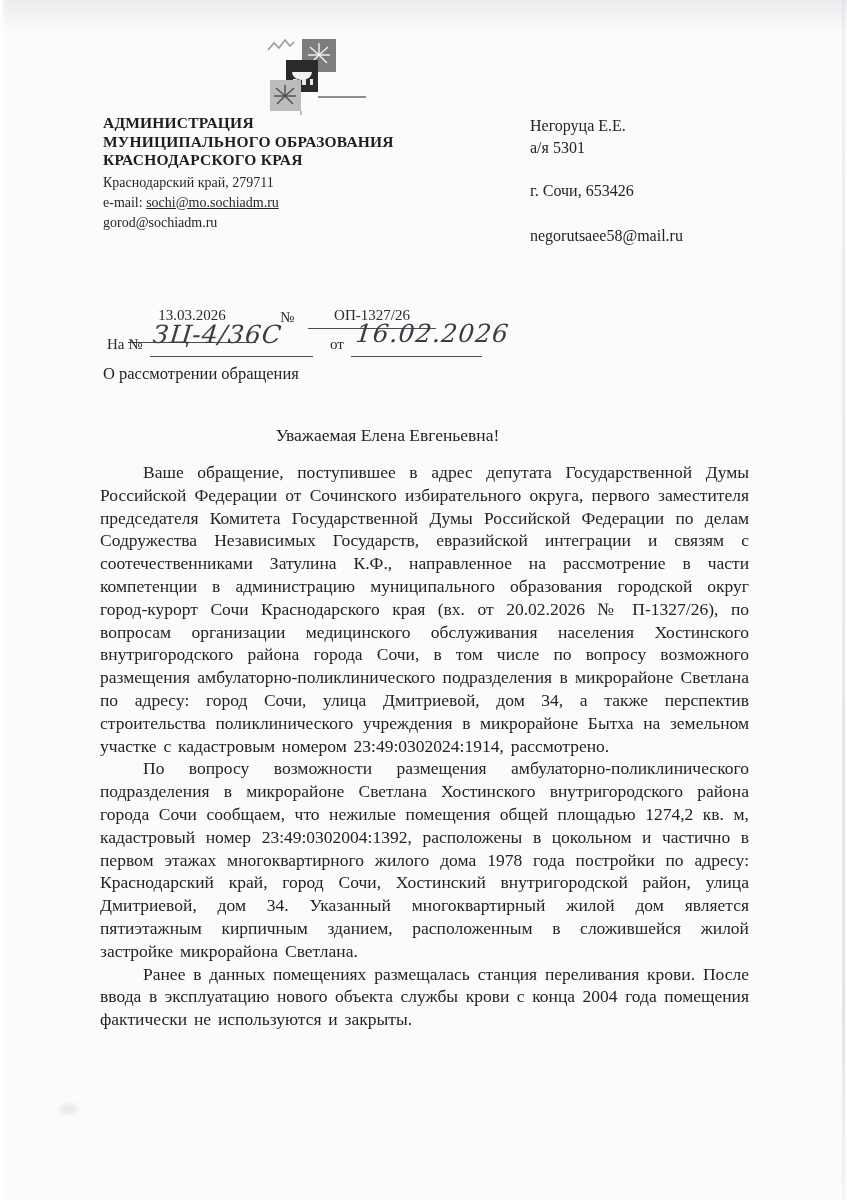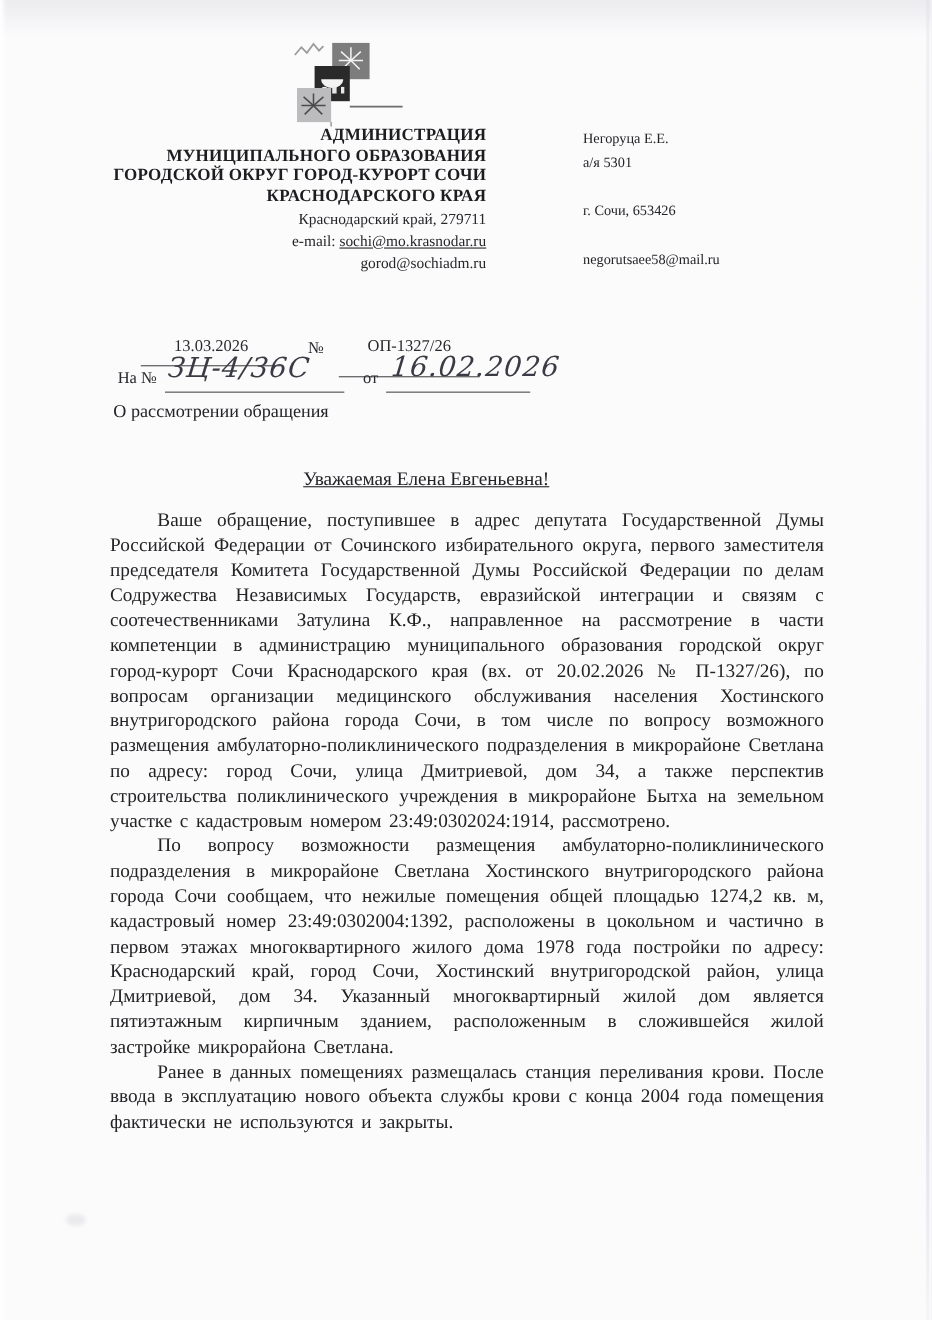--- a/index.html
+++ b/index.html
@@ -24,56 +24,56 @@
   }
   .scan-left-edge{
     position:absolute;left:0;top:0;width:6px;height:1200px;
     background:linear-gradient(90deg,#ffffff,rgba(255,255,255,0));
     pointer-events:none;
   }
   
   .logo{position:absolute;left:266px;top:36px;width:102px;height:80px;}
   
   .letterhead{
-    position:absolute;left:88px;top:114px;width:354px;
-    text-align:right;
+    position:absolute;left:103px;top:114px;width:354px;
+    text-align:left;
   }
   .lh-org{font-weight:bold;font-size:15.5px;line-height:18.5px;color:#1d1d21;letter-spacing:.2px;}
   .lh-addr{font-size:14px;line-height:20px;margin-top:3px;color:#26262a;}
   .lh-email-line{font-size:14px;line-height:20px;color:#26262a;}
   .lh-email-underline{text-decoration:underline;}
   
-  .recipient{position:absolute;left:530px;top:115px;font-size:13px;line-height:22px;color:#232327;}
+  .recipient{position:absolute;left:530px;top:115px;font-size:16px;line-height:22px;color:#232327;}
   .r-city{margin-top:21px;}
   .r-email{margin-top:23px;}
   
   .ref{position:absolute;font-size:15px;color:#2a2a2e;}
-  .ref-date{left:128px;top:307px;width:128px;text-align:center;border-bottom:1.5px solid #4a4a4e;padding-bottom:8px;}
+  .ref-date{left:128px;top:307px;width:128px;text-align:center;border-bottom:1.5px solid #4a4a4e;padding-bottom:18px;}
   .ref-no-sign{left:280px;top:309px;}
-  .ref-number{left:308px;top:307px;width:128px;text-align:center;border-bottom:1.5px solid #4a4a4e;padding-bottom:18px;}
+  .ref-number{left:308px;top:307px;width:128px;text-align:center;border-bottom:1.5px solid #4a4a4e;padding-bottom:4px;}
   .ref-in-label{left:107px;top:336px;}
   .ref-from{left:330px;top:336px;}
   .hand{
     position:absolute;
     font-family:"DejaVu Serif", serif;
     font-style:italic;
     font-size:25px;
     color:#3a3b44;
     transform:skewX(-6deg);
     letter-spacing:1px;
     white-space:nowrap;
   }
   .hand-number{left:153px;top:320px;}
   .hand-date{left:356px;top:319px;}
   .ref-underline{position:absolute;border-top:1.5px solid #4a4a4e;height:0;}
   .u1{left:150px;top:356px;width:163px;}
   .u2{left:351px;top:356px;width:131px;}
   
   .subject{position:absolute;left:103px;top:364px;font-size:16.5px;color:#232327;}
-  .salutation{position:absolute;left:100px;top:425px;width:575px;text-align:center;font-size:17.5px;color:#232327;text-decoration:underline;}
+  .salutation{position:absolute;left:100px;top:425px;width:575px;text-align:center;font-size:17.5px;color:#232327;}
   
   .body-text{
     position:absolute;left:100px;top:461px;width:649px;
     font-size:17.5px;line-height:22.8px;
     text-align:justify;
     color:#232326;
     word-spacing:2.5px;
   }
   .body-text p{margin:0;text-indent:43px;}
   .smudge{
@@ -124,24 +124,23 @@
       </g>
 
       <line x1="52" y1="61" x2="100" y2="61" stroke="#6b6b6e" stroke-width="1.6"></line>
       <line x1="35" y1="75" x2="35" y2="79" stroke="#8e8e90" stroke-width="1.2"></line>
     </svg>
   </div>
 
   <div class="letterhead">
     <div class="lh-org">АДМИНИСТРАЦИЯ</div>
     <div class="lh-org">МУНИЦИПАЛЬНОГО ОБРАЗОВАНИЯ</div>
-    <div class="lh-org">ГОРОДСКОЙ ОКРУГ ГОРОД-КУРОРТ СОЧИ</div>
     <div class="lh-org">КРАСНОДАРСКОГО КРАЯ</div>
     <div class="lh-addr">Краснодарский край, 279711</div>
-    <div class="lh-email-line"><span>e-mail: </span><span class="lh-email-underline">sochi@mo.krasnodar.ru</span></div>
+    <div class="lh-email-line"><span>e-mail: </span><span class="lh-email-underline">sochi@mo.sochiadm.ru</span></div>
     <div class="lh-email-line">gorod@sochiadm.ru</div>
   </div>
 
   <div class="recipient">
     <div class="r-name">Негоруца Е.Е.</div>
     <div class="r-box">а/я 5301</div>
     <div class="r-city">г. Сочи, 653426</div>
     <div class="r-email">negorutsaee58@mail.ru</div>
   </div>
 

